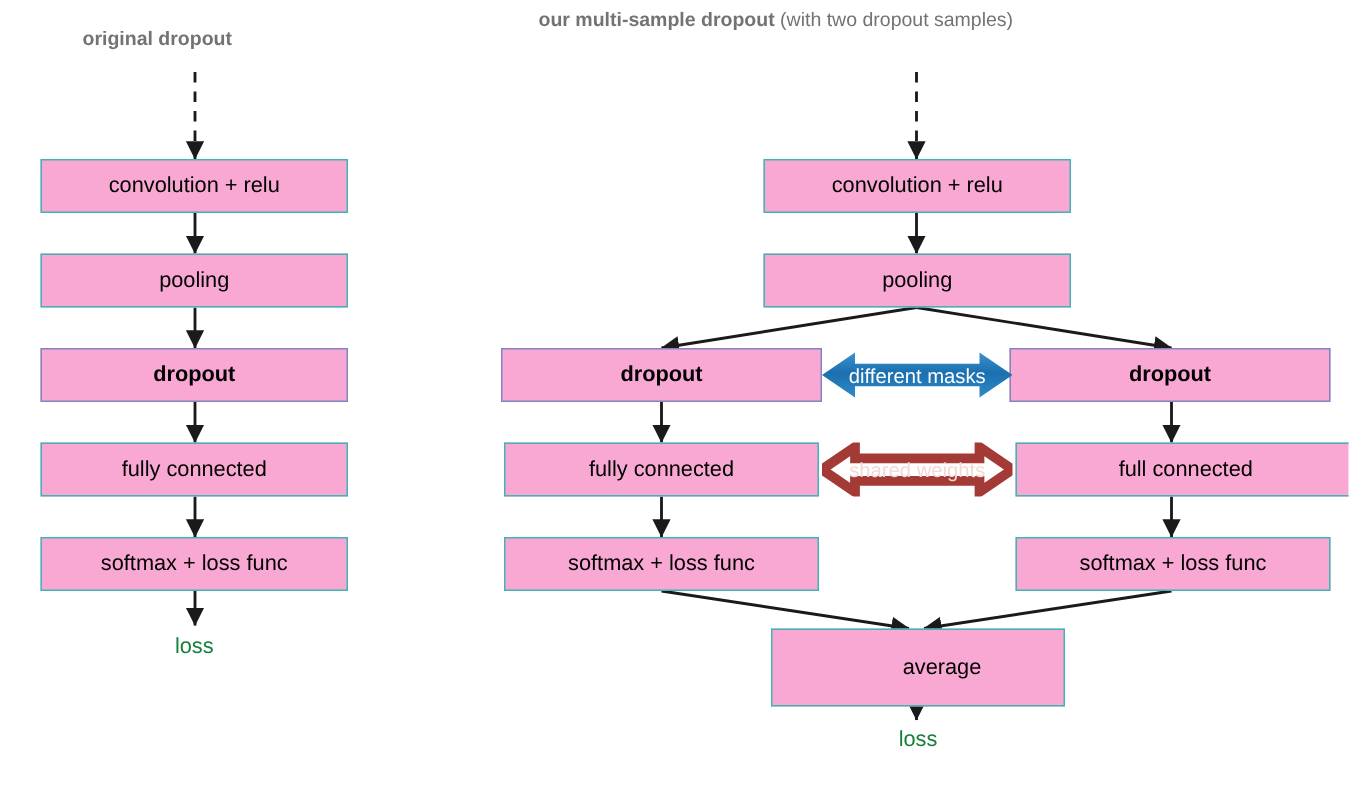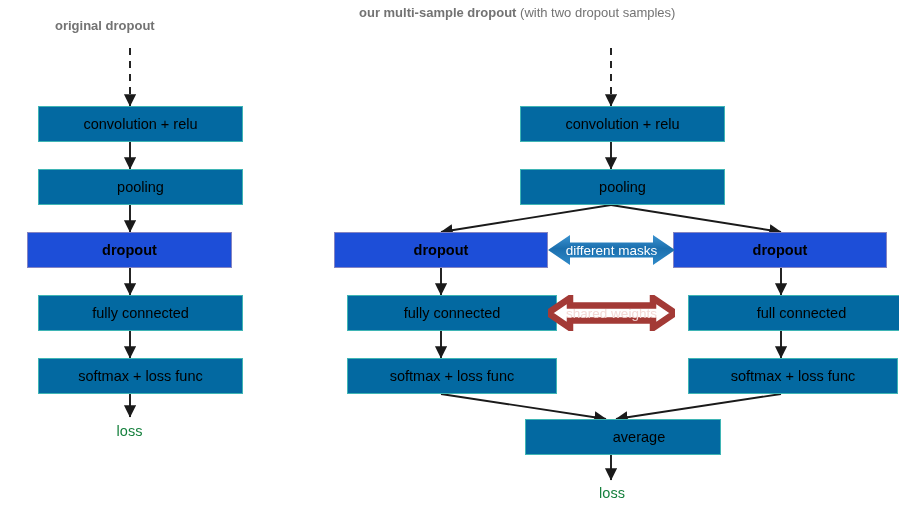--- a/index.html
+++ b/index.html
@@ -8,22 +8,22 @@
   .stage{position:absolute;left:0;top:0;width:899px;height:525px;}
   svg.wires{position:absolute;left:0;top:0;width:899px;height:525px;overflow:visible;}
 
   .title{position:absolute;font-size:13px;font-weight:bold;color:#737373;
          white-space:nowrap;letter-spacing:0px;}
   .title .sub{font-weight:normal;}
 
   .node{position:absolute;box-sizing:border-box;display:flex;
         align-items:center;justify-content:center;
         font-size:14.5px;color:#000;white-space:nowrap;}
-  .teal{background:#0369a1;border:1.5px solid #3fb5b5;margin-left:11px;}
-  .purple{background:#1d4ed8;border:1.5px solid #8484c2;font-weight:bold;}
+  .teal{background:#f9a8d4;border:1.5px solid #3fb5b5;}
+  .purple{background:#f9a8d4;border:1.5px solid #8484c2;font-weight:bold;}
   .plain{font-size:14.5px;color:#15803d;background:none;border:none;}
 
   .barrow{position:absolute;display:flex;align-items:center;justify-content:center;
           font-size:13.5px;white-space:nowrap;}
   .barrow svg{position:absolute;left:0;top:0;}
   .barrow span{position:relative;z-index:2;}
   .blue-label{color:#ffffff;}
   .red-label{color:#f3d9d6;}
 </style>
 </head>
@@ -115,21 +115,21 @@
   <div class="node purple" style="left:673px;top:232px;width:214px;height:36px;">
     <span>dropout</span>
   </div>
   <div class="node teal" style="left:677px;top:295px;width:227px;height:36px;">
     <span>full connected</span>
   </div>
   <div class="node teal" style="left:677px;top:358px;width:210px;height:36px;">
     <span>softmax + loss func</span>
   </div>
 
-  <div class="node teal" style="left:514px;top:419px;width:196px;height:36px;padding-left:32px;">
+  <div class="node teal" style="left:514px;top:419px;width:196px;height:52px;padding-left:32px;">
     <span>average</span>
   </div>
   <div class="node plain" style="left:514px;top:481px;width:196px;height:24px;">
     <span>loss</span>
   </div>
 
   <div class="barrow" style="left:548px;top:295px;width:127px;height:36px;">
     <svg width="127" height="36" viewBox="0 0 127 36">
       <path d="M0,18 L22,3 L22,10.5 L105,10.5 L105,3 L127,18 L105,33 L105,25.5 L22,25.5 L22,33 Z" fill="#ffffff" stroke="#a33a36" stroke-width="6.5" stroke-linejoin="miter"></path>
     </svg>

